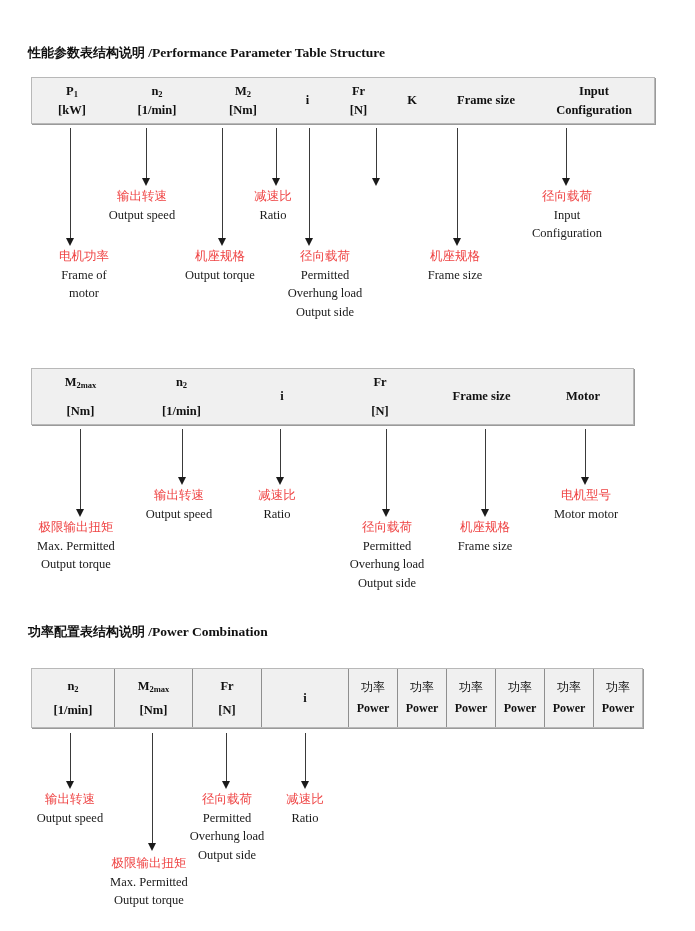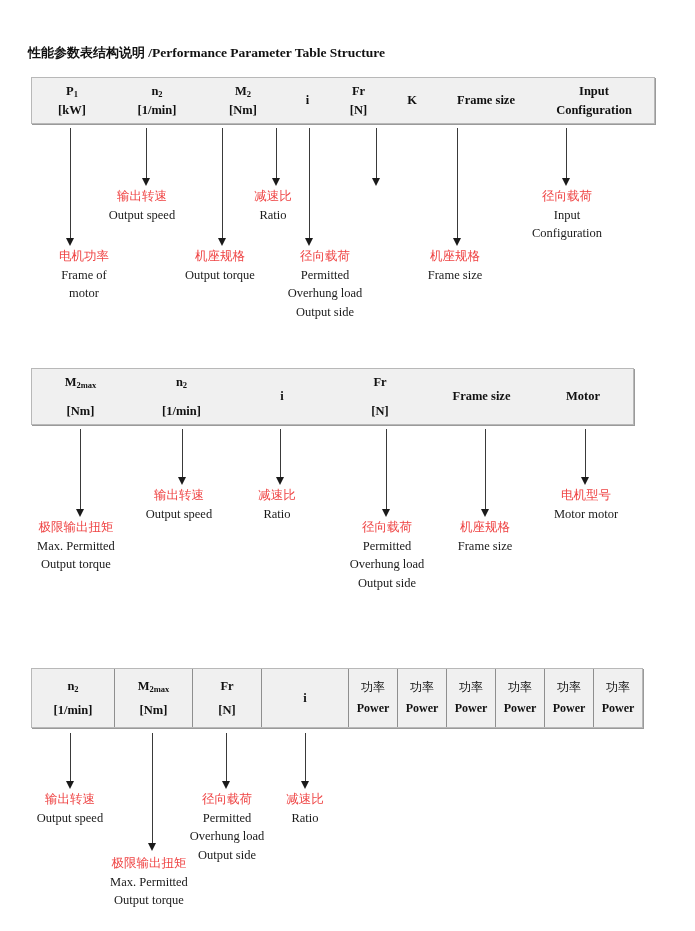--- a/index.html
+++ b/index.html
@@ -245,20 +245,24 @@
   </div>
   <div class="lab" style="left:442px;top:518px;width:86px">
     <span class="cn">机座规格</span>
     <span class="en">Frame size</span>
   </div>
   <div class="lab" style="left:543px;top:486px;width:86px">
     <span class="cn">电机型号</span>
     <span class="en">Motor motor</span>
   </div>
 
+  <div class="h-sec" style="top:623px">
+    <span class="cn">功率配置表结构说明</span>
+    <span class="en">/</span><span class="en">Power Combination</span>
+  </div>
 
   <div class="tbl gridded" style="left:31px;top:668px;width:612px;height:60px;">
     <div class="cell" style="width:82px">
       <span class="l1"><span>n</span><sub>2</sub></span>
       <span class="l2" style="margin-top:6px">[1/min]</span>
     </div>
     <div class="cell" style="width:78px">
       <span class="l1"><span>M</span><sub>2max</sub></span>
       <span class="l2" style="margin-top:6px">[Nm]</span>
     </div>

